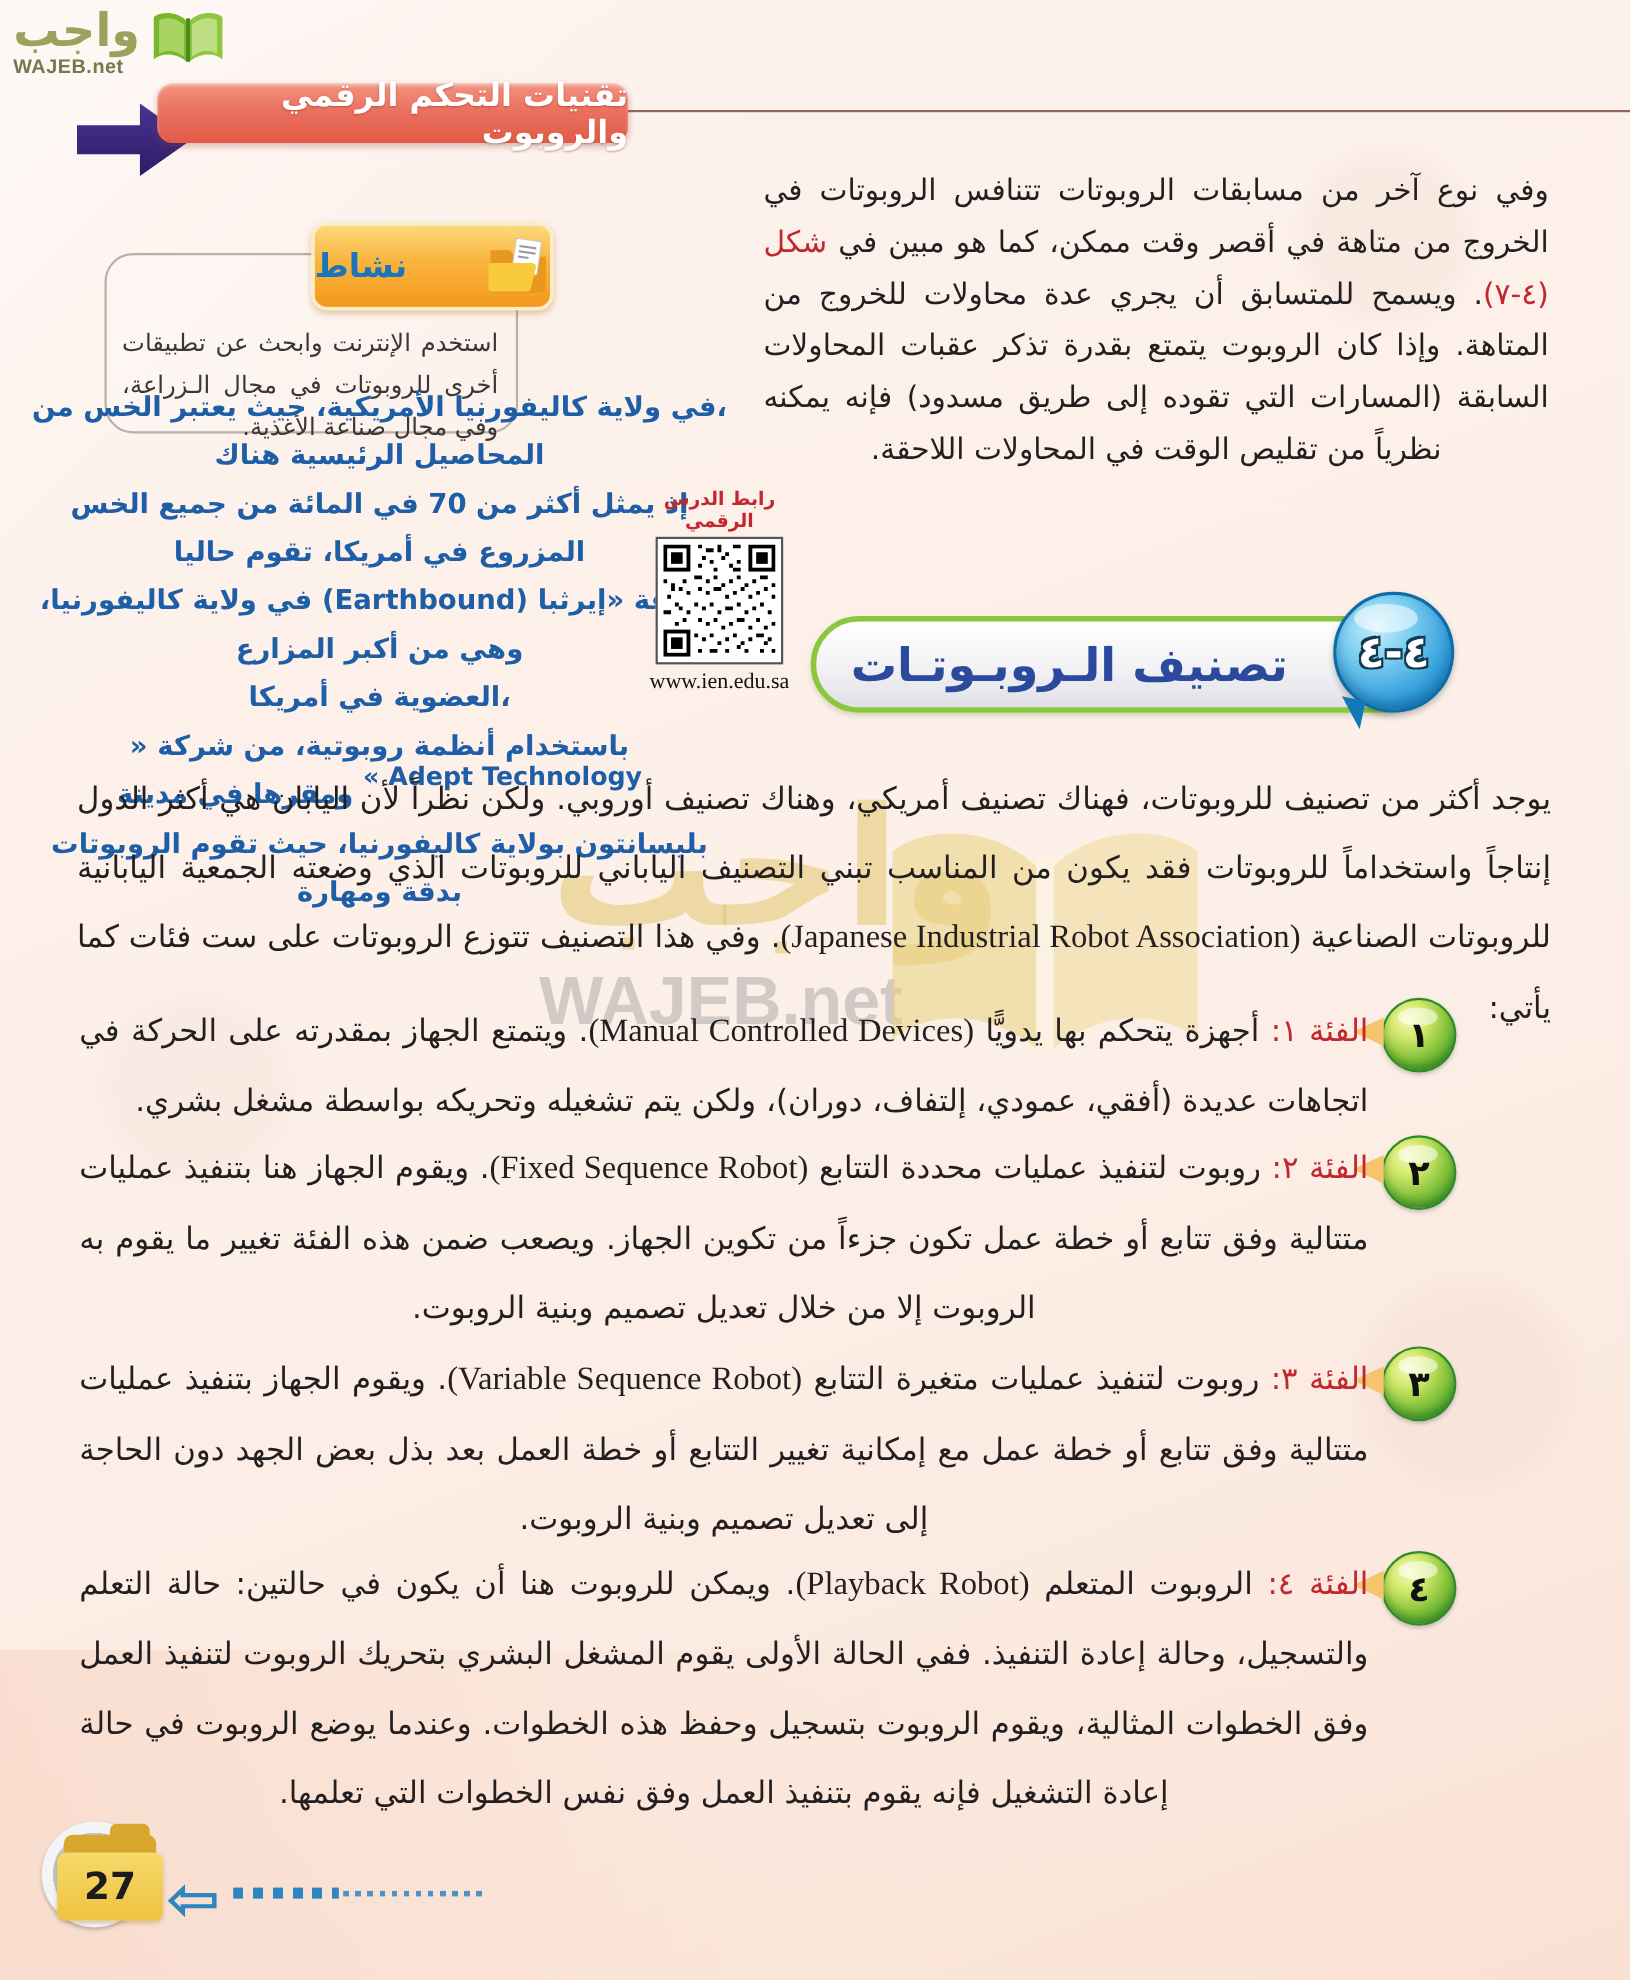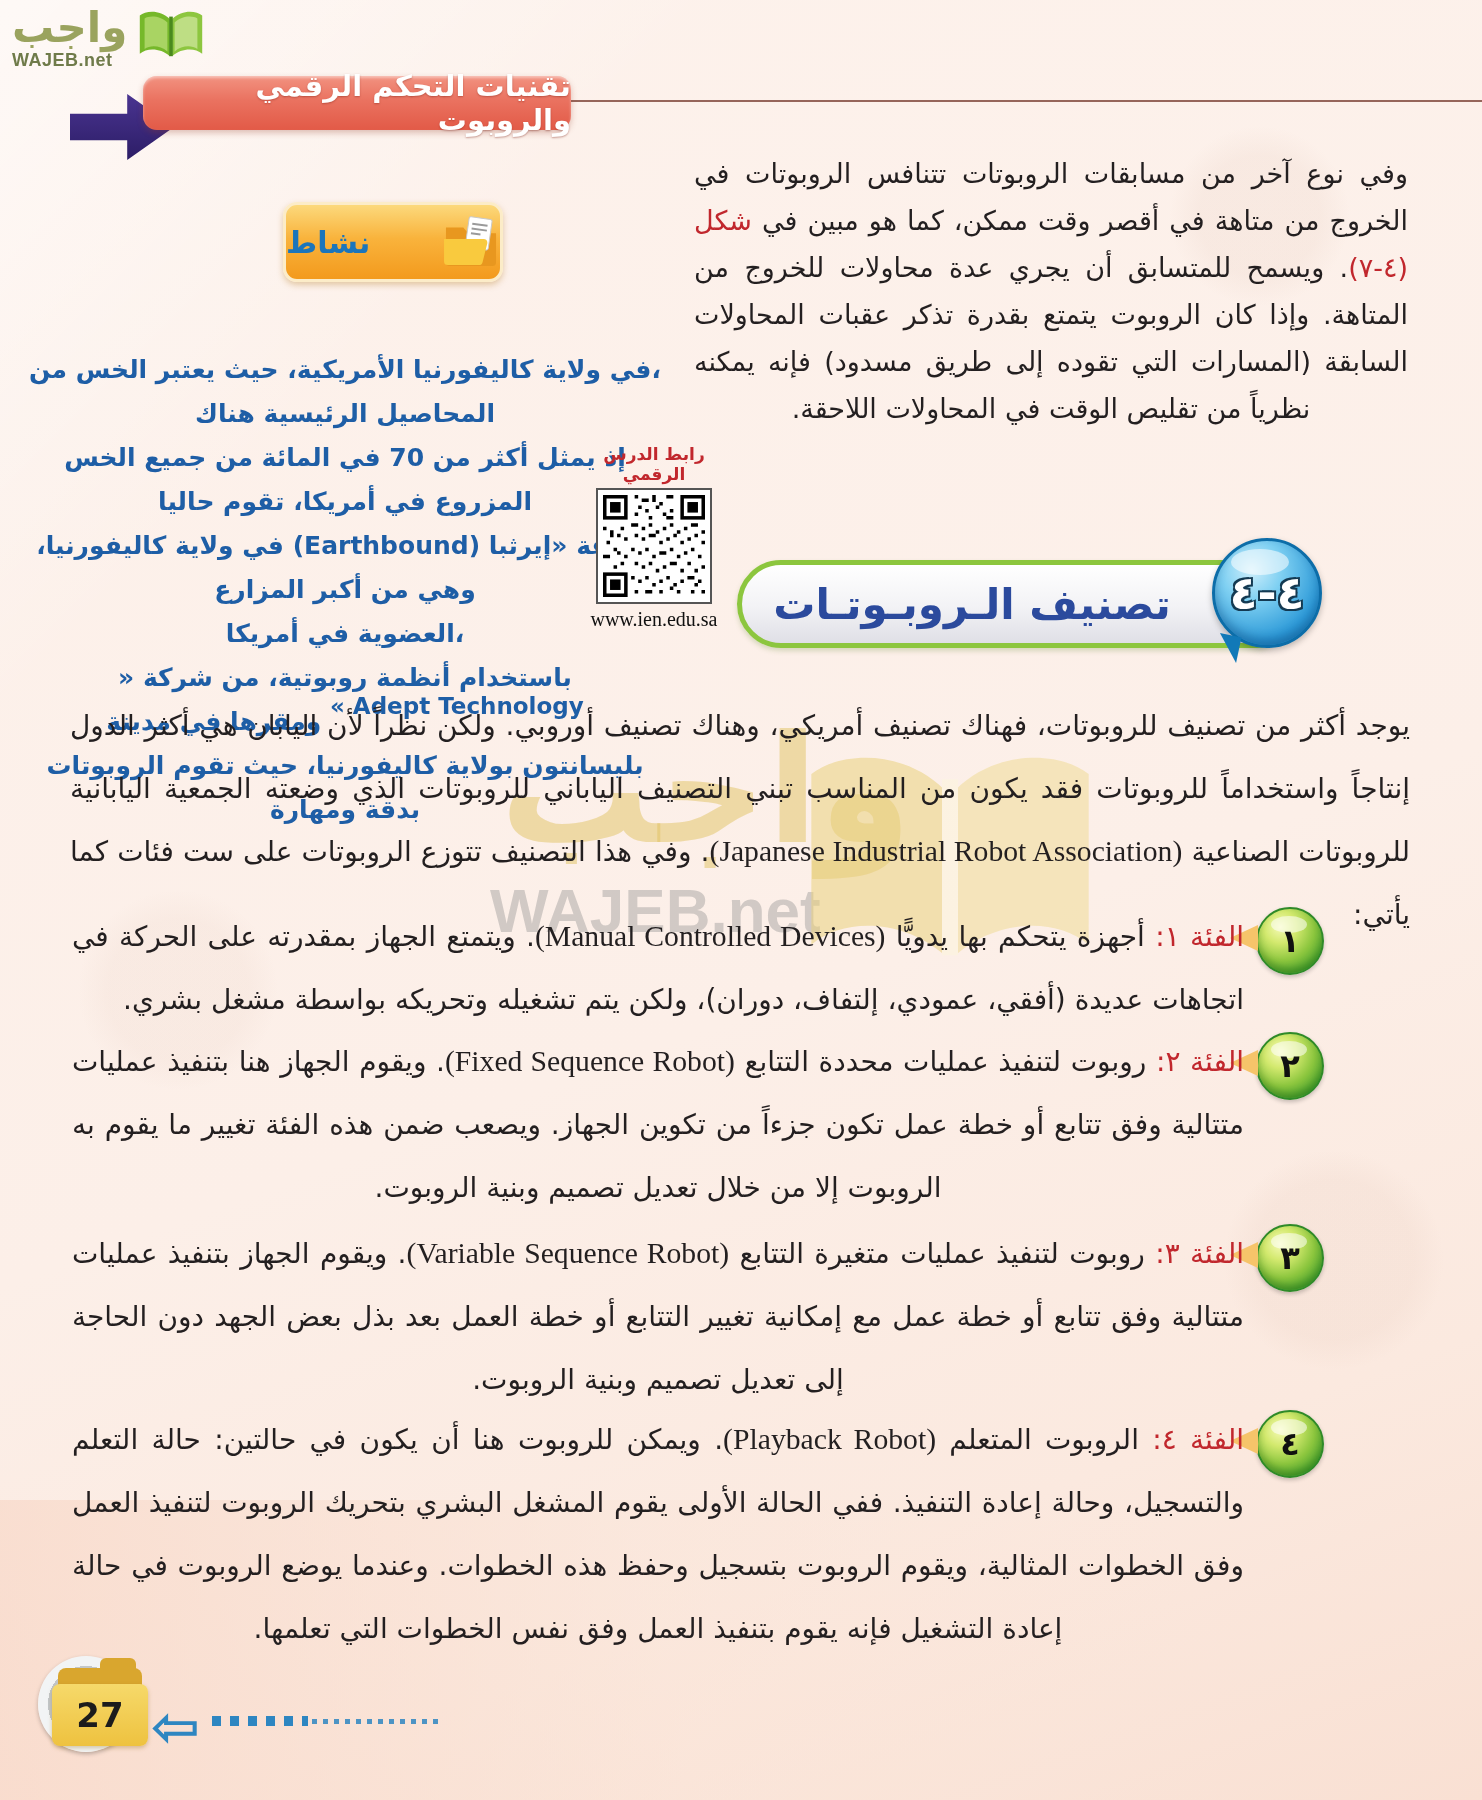--- a/index.html
+++ b/index.html
@@ -84,21 +84,21 @@
     box-shadow:0 3px 5px rgba(100,140,50,.25);}
   .heading-box span{font-size:42px;font-weight:bold;color:#2b4a9d;letter-spacing:1px;}
   .badge-44{position:absolute;right:160px;top:538px;width:104px;height:104px;border-radius:50%;
     background:radial-gradient(circle at 35% 28%,#cdeefb 0%,#7fd0f2 30%,#2d9ad8 70%,#1179b8 100%);
     border:3px solid #0d6da8;z-index:3;display:flex;align-items:center;justify-content:center;
     box-shadow:inset 0 -6px 10px rgba(0,40,90,.3), 0 3px 6px rgba(0,0,0,.25);}
   .badge-44::before{content:"";position:absolute;top:8px;left:16px;width:58px;height:26px;border-radius:50%;
     background:rgba(255,255,255,.55);}
   .badge-44::after{content:"";position:absolute;bottom:-16px;left:2px;width:0;height:0;
     border-top:26px solid #1179b8;border-left:22px solid transparent;transform:rotate(12deg);}
-  .badge-44 span{font-size:46px;font-weight:bold;color:#fff;z-index:1;
+  .badge-44 span{font-size:40px;font-weight:bold;color:#fff;z-index:1;
     text-shadow:2px 2px 0 #143a52,-2px 2px 0 #143a52,2px -2px 0 #143a52,-2px -2px 0 #143a52;}
 
   
   .class-intro{position:absolute;right:72px;top:694px;width:1340px;margin:0;
     font-size:28px;line-height:63px;text-align:justify;z-index:2;}
   .latin{font-family:"Liberation Serif",serif;direction:ltr;unicode-bidi:isolate;font-size:1.06em;}
 
   
   .cat{position:absolute;right:0;width:1482px;z-index:2;}
   .cat-text{position:absolute;right:238px;width:1172px;margin:0;
@@ -162,20 +162,23 @@
       <rect x="57" y="16" width="6" height="66" fill="#4a8a1d"></rect>
     </svg>
   </div>
 
   <div class="rule"></div>
   <div class="ribbon-arrow"></div>
   <div class="ribbon">
     <span>تقنيات التحكم الرقمي والروبوت</span>
   </div>
 
+  <div class="activity-box">
+    <p>استخدم الإنترنت وابحث عن تطبيقات أخرى للروبوتات في مجال الـزراعة، وفي مجال صناعة الأغذية.</p>
+  </div>
   <div class="activity-label">
     <svg class="folder-ic" viewBox="0 0 60 54">
       <path d="M4 12 h18 l5 6 h29 v30 a4 4 0 0 1 -4 4 H8 a4 4 0 0 1 -4 -4 Z" fill="#e8971f"></path>
       <g transform="rotate(8 38 18)">
         <rect x="26" y="2" width="24" height="32" rx="2" fill="#fff" stroke="#c9c9c9"></rect>
         <path d="M30 9 h16 M30 14 h16 M30 19 h10" stroke="#9a9a9a" stroke-width="2" fill="none"></path>
       </g>
       <path d="M2 24 h41 a4 4 0 0 1 4 4 l-5 20 a4 4 0 0 1 -4 3 H6 a4 4 0 0 1 -4 -4 Z" fill="#f9ca3e"></path>
     </svg>
     <span>نشاط</span>

